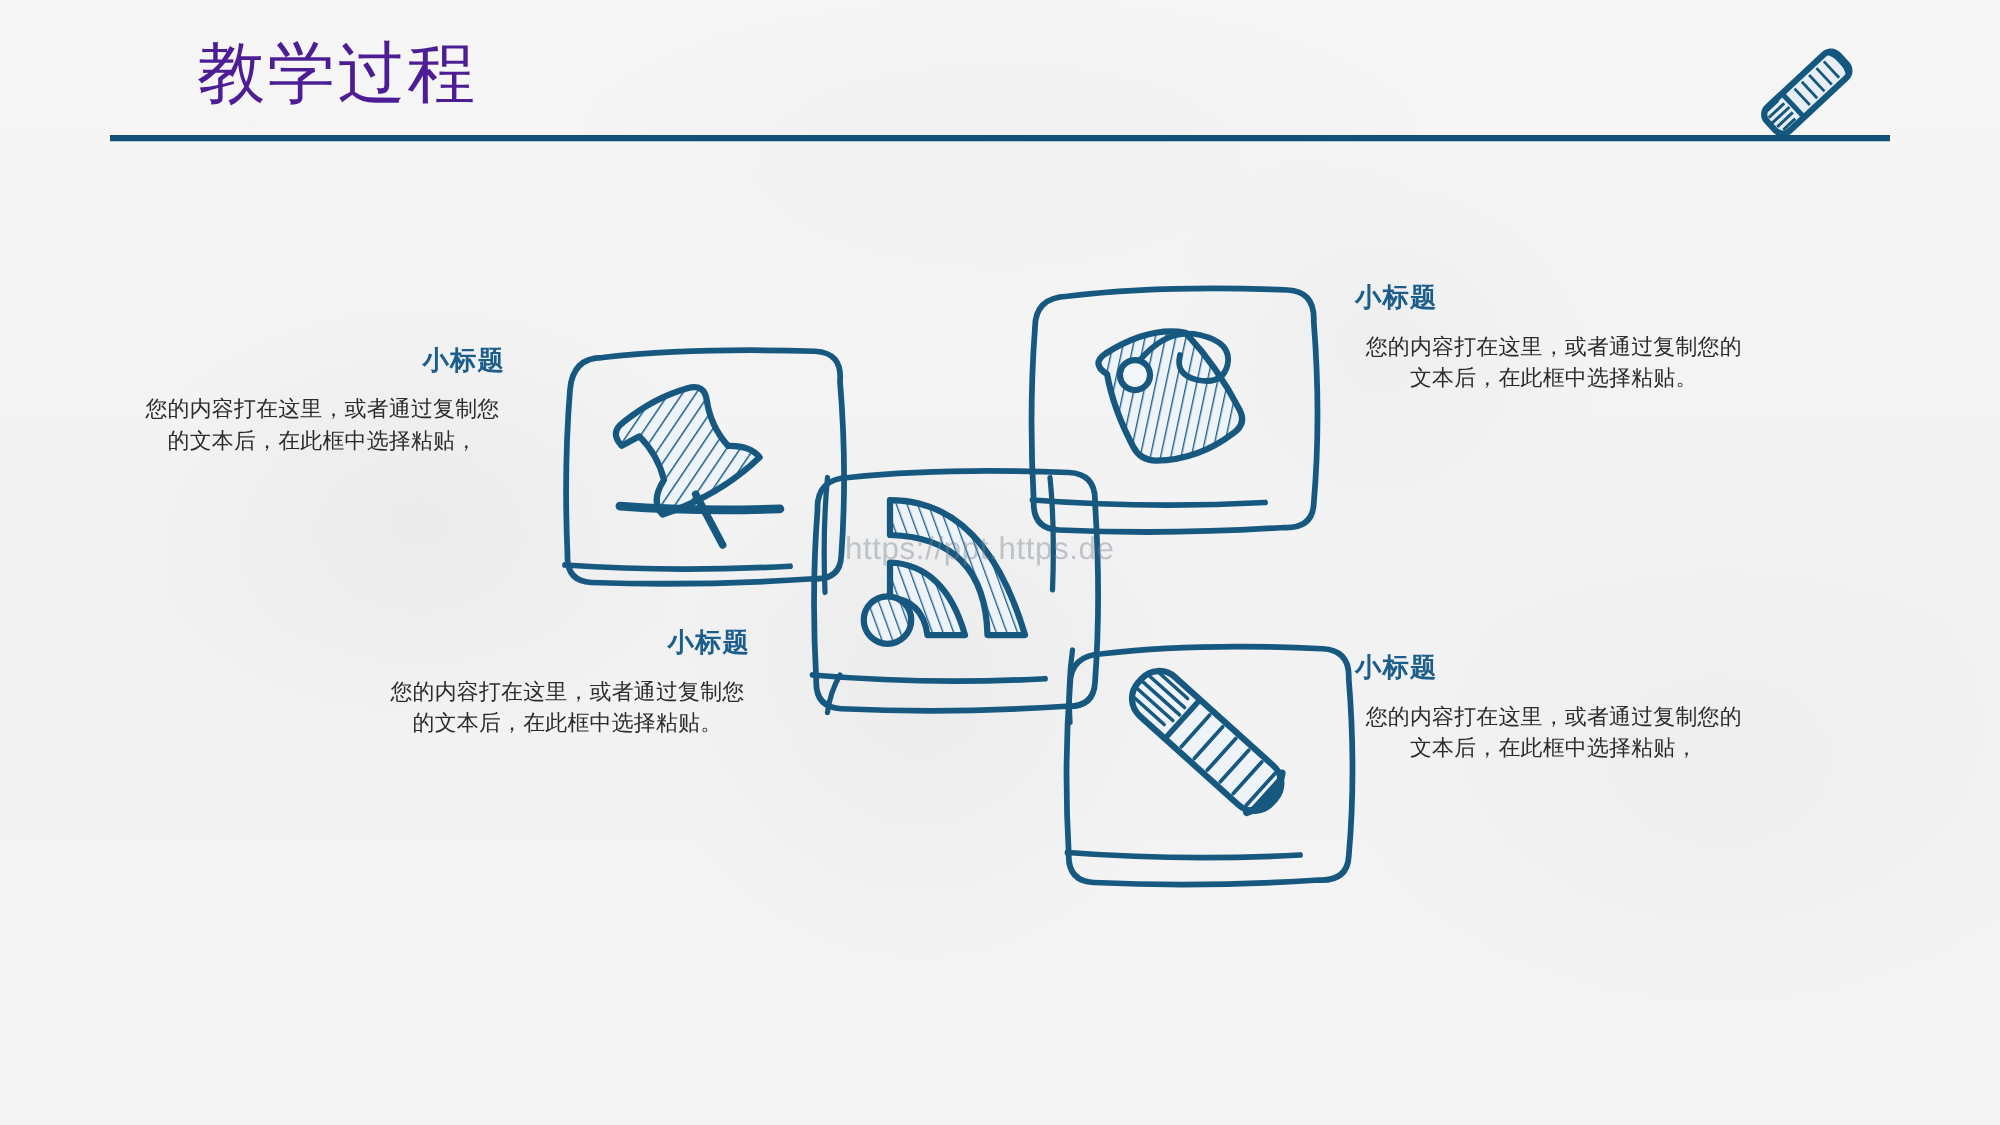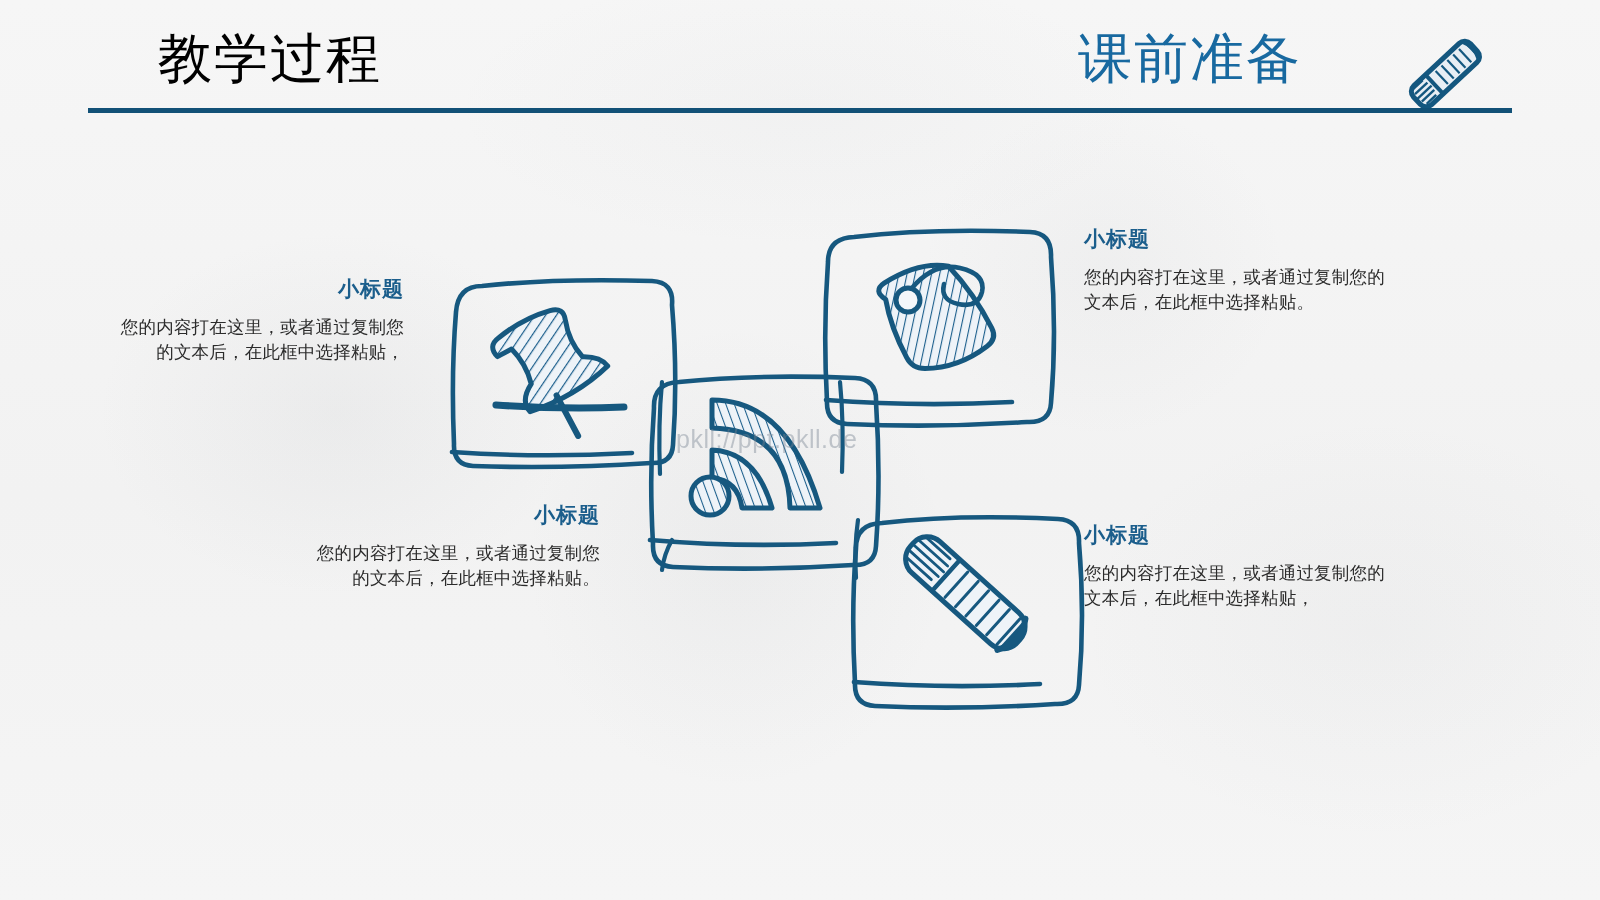--- a/index.html
+++ b/index.html
@@ -44,25 +44,25 @@
     left: 0;
     top: 92px;
     width: 1424px;
     height: 5px;
     background: #125177;
   }
   .title-left {
     position: absolute;
     left: 70px;
     top: 6px;
-    font-family: Liberation Serif, serif;
+    font-family: Liberation Sans, sans-serif;
     font-size: 54px;
     line-height: 74px;
     letter-spacing: 2px;
-    color: #000000;
+    color: #4c1d95;
     white-space: nowrap;
   }
   .title-right {
     position: absolute;
     right: 210px;
     top: 6px;
     font-family: "Liberation Serif", "DejaVu Serif", serif;
     font-size: 54px;
     line-height: 74px;
     letter-spacing: 2px;
@@ -98,20 +98,21 @@
     color: #1b5e8c;
     letter-spacing: 1px;
     white-space: nowrap;
   }
   .txt .body {
     font-size: 17.5px;
     line-height: 25px;
     color: #2b2b2b;
     letter-spacing: 0.2px;
     margin-top: 9px;
+    text-align: center;
   }
   .txt.right-align { text-align: right; }
   .txt.left-align  { text-align: left; }
 
   #block-pin   { left: 112px; top: 272px; width: 292px; }
   #block-rss   { left: 308px; top: 498px; width: 292px; }
   #block-tag   { left: 1084px; top: 222px; width: 318px; }
   #block-eraser{ left: 1084px; top: 518px; width: 318px; }
 
   
@@ -129,21 +130,20 @@
   }
 </style>
 </head>
 <body>
 
 <div id="slide">
 
   <div class="header">
     <div class="title-left">教学过程</div>
 
-    <div class="title-right">课前准备</div>
 
     <svg class="header-pencil" viewBox="0 0 120 104">
       <g transform="rotate(-43 60 52)">
         <rect x="22" y="40" width="78" height="26" rx="8" ry="8" fill="#e8eef4" stroke="#14577f" stroke-width="5"></rect>
         <path d="M22 53 h78" stroke="none" fill="none"></path>
         <line x1="46" y1="40" x2="46" y2="66" stroke="#14577f" stroke-width="4"></line>
         <g stroke="#14577f" stroke-width="2.4">
           <line x1="26" y1="42" x2="40" y2="42"></line>
           <line x1="25" y1="47" x2="42" y2="47"></line>
           <line x1="24" y1="52" x2="43" y2="52"></line>
@@ -285,21 +285,21 @@
           <line x1="16" y1="-16" x2="16" y2="18"></line>
           <line x1="30" y1="-16" x2="30" y2="18"></line>
           <line x1="44" y1="-16" x2="44" y2="18"></line>
           <line x1="58" y1="-16" x2="58" y2="18"></line>
         </g>
         <path d="M62 -20 q14 20 0 42" fill="#16587f" stroke="#16587f" stroke-width="6"></path>
       </g>
     </g>
   </svg>
 
-  <div class="watermark">pkll://ppt.pkll.de</div>
+  <div class="watermark">https://ppt.https.de</div>
 
   <div class="txt right-align" id="block-pin">
     <div class="head">小标题</div>
     <div class="body">您的内容打在这里，或者通过复制您的文本后，在此框中选择粘贴，</div>
   </div>
 
   <div class="txt right-align" id="block-rss">
     <div class="head">小标题</div>
     <div class="body">您的内容打在这里，或者通过复制您的文本后，在此框中选择粘贴。</div>
   </div>

